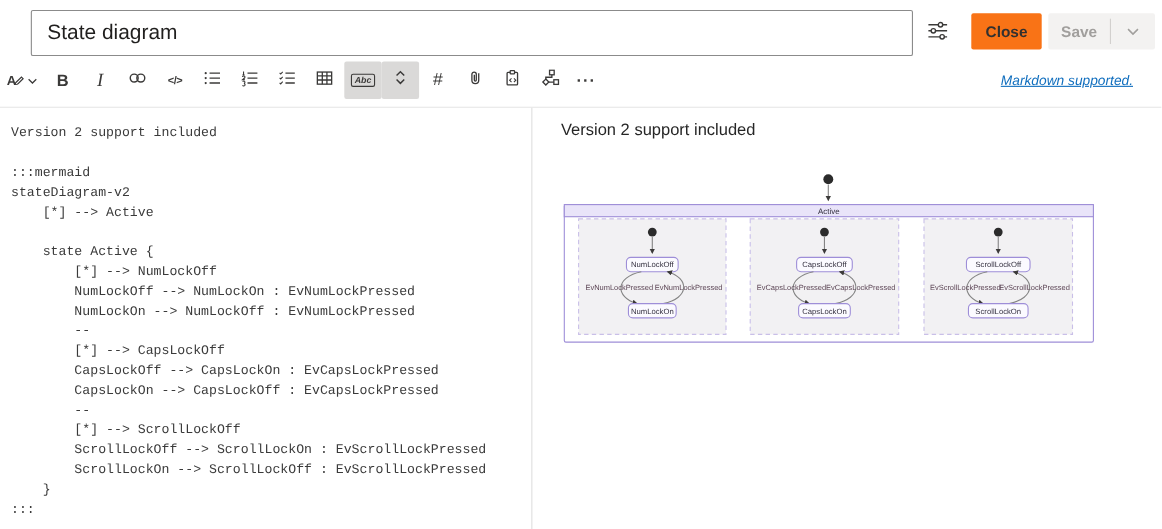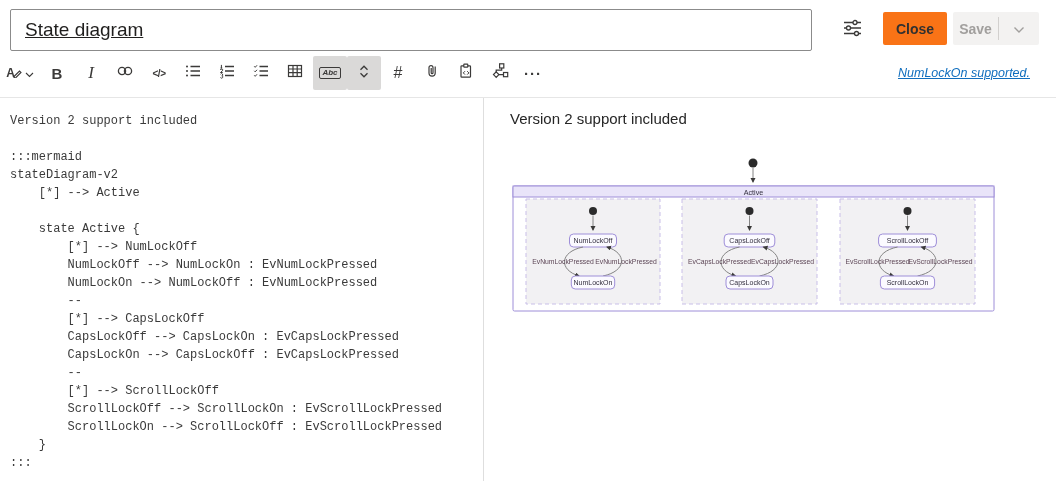--- a/index.html
+++ b/index.html
@@ -3,33 +3,33 @@
 <meta charset="utf-8">
 <style>
   * { box-sizing: border-box; }
   html,body { margin:0; padding:0; }
   body {
     width:1056px; height:481px; position:relative; overflow:hidden;
     background:#ffffff; font-family:"Liberation Sans", sans-serif; color:#323130;
   }
   
   .title-input {
-    position:absolute; left:10px; top:9px; width:802px; height:42px;
+    position:absolute; left:28px; top:9px; width:802px; height:42px;
     border:1px solid #8b8b8b; border-radius:2px; padding:0 14px;
-    font-family:"Liberation Sans", sans-serif; font-size:19px; color:#201f1e; outline:none;text-decoration:underline;
+    font-family:"Liberation Sans", sans-serif; font-size:19px; color:#201f1e; outline:none;
   }
   .hdr-iconbtn { position:absolute; top:19px; left:840px; width:24px; height:22px;
     display:flex; align-items:center; justify-content:center; cursor:pointer; color:#3b3a39; }
   .btn {
     position:absolute; top:12px; height:33px; background:#f97316; border:none; border-radius:2px;
     font-family:"Liberation Sans", sans-serif; font-size:14px; font-weight:600; color:#323130;
     display:flex; align-items:center; justify-content:center; cursor:pointer;
   }
   .btn-close { left:883px; width:64px; }
-  .split { position:absolute; top:12px; left:953px; width:86px; height:33px; display:flex;
+  .split { position:absolute; top:12px; left:953px; width:97px; height:33px; display:flex;
     background:#f3f2f1; border-radius:2px; }
   .split .main { flex:1; display:flex; align-items:center; justify-content:center;
     font-size:14px; font-weight:600; color:#a19f9d; cursor:default; }
   .split .sep { width:1px; background:#d2d0ce; margin:5px 0; }
   .split .chev { width:40px; display:flex; align-items:center; justify-content:center; cursor:default; }
   
   .tb-btn { position:absolute; top:56px; width:34px; height:34px; border-radius:2px;
     display:flex; align-items:center; justify-content:center; color:#3b3a39; cursor:pointer;
     font-family:"Liberation Sans", sans-serif; }
   .tb-btn.toggled { background:#dad9d8; }
@@ -191,21 +191,21 @@
       <rect x="7.6" y="0.8" width="4.2" height="4.2"></rect>
       <rect x="11.5" y="9.5" width="4.2" height="4.2"></rect>
       <path d="M4.2,8.9 L6.9,11.6 L4.2,14.3 L1.5,11.6 Z"></path>
       <path d="M9.7,5 V7.2 H4.2 V8.9 M6.9,11.6 H11.5"></path>
     </svg>
   </span>
 </div>
 
 <div class="tb-btn tb-more" style="left:516px">···</div>
 
-<a class="md-link">NumLockOn supported.</a>
+<a class="md-link">Markdown supported.</a>
 
 <div class="hr-toolbar"></div>
 
 <pre class="md-source">Version 2 support included
 
 :::mermaid
 stateDiagram-v2
     [*] --&gt; Active
 
     state Active {

